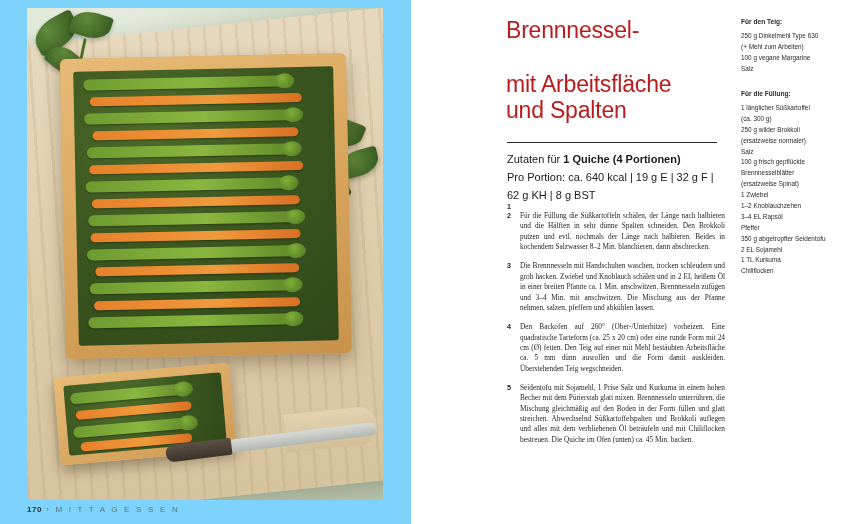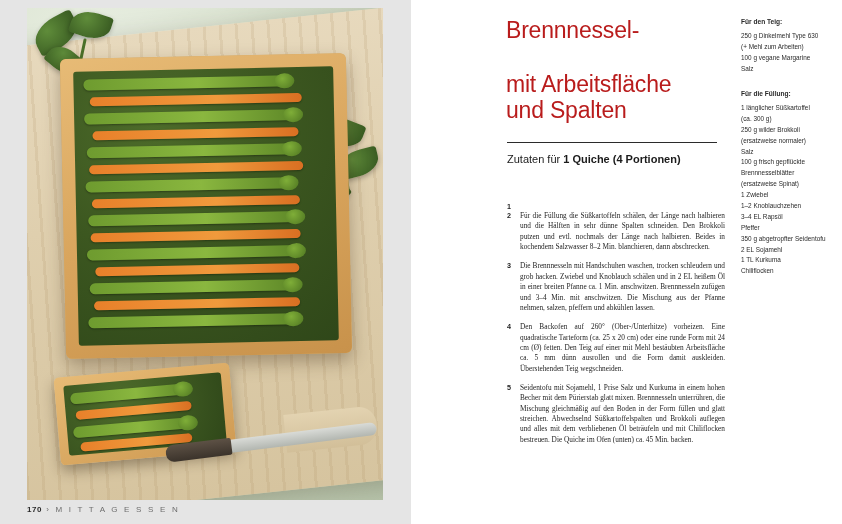--- a/index.html
+++ b/index.html
@@ -20,21 +20,21 @@
     height: 524px;
   }
 
   
   .photo-page {
     position: absolute;
     left: 0;
     top: 0;
     width: 411px;
     height: 524px;
-    background: #e5e5e5;
+    background: #7dd3fc;
   }
   .photo {
     position: absolute;
     left: 27px;
     top: 8px;
     width: 356px;
     height: 492px;
     background:
       radial-gradient(circle at 22% 12%, #e9efe3 0%, #dfe7d6 24%, #cdd8c2 55%, #b9c6ad 100%);
     overflow: hidden;
@@ -334,20 +334,21 @@
       <span>mit Arbeitsfläche</span><br>
       <span>und Spalten</span>
     </h1>
 
     <div class="rule"></div>
 
     <div class="meta">
       <div>
         <span>Zutaten für </span><b>1 Quiche (4 Portionen)</b>
       </div>
+      <div>Pro Portion: ca. 640 kcal | 19 g E | 32 g F | 62 g KH | 8 g BST</div>
     </div>
 
     <div class="steps">
       <div class="step">
         <span class="n">1</span>
       </div>
       <div class="step">
         <span class="n">2</span>
         <span>Für die Füllung die Süßkartoffeln schälen, der Länge nach halbieren und die Hälften in sehr dünne Spalten schneiden. Den Brokkoli putzen und evtl. nochmals der Länge nach halbieren. Beides in kochendem Salzwasser 8–2 Min. blanchieren, dann abschrecken.</span>
       </div>

